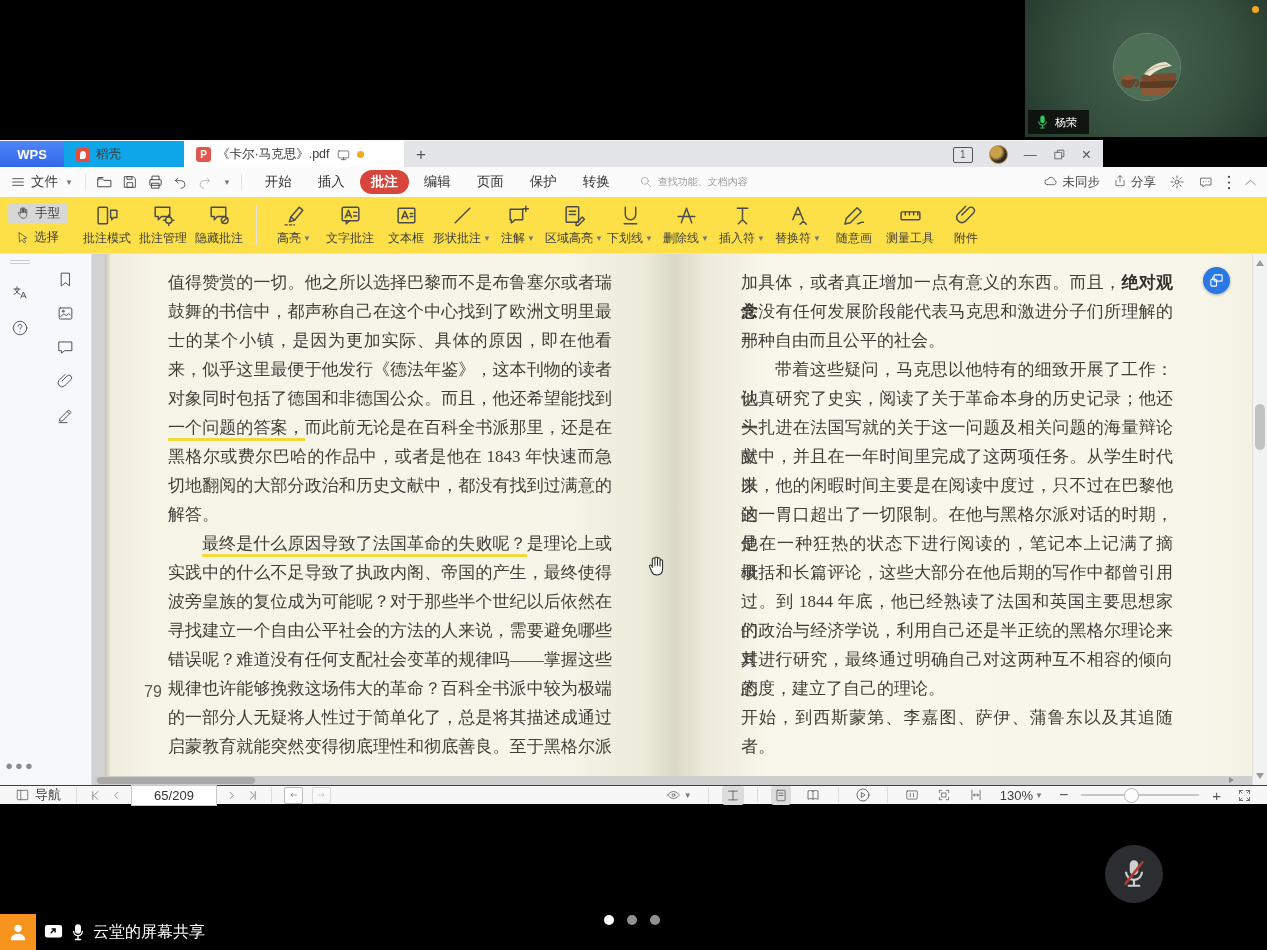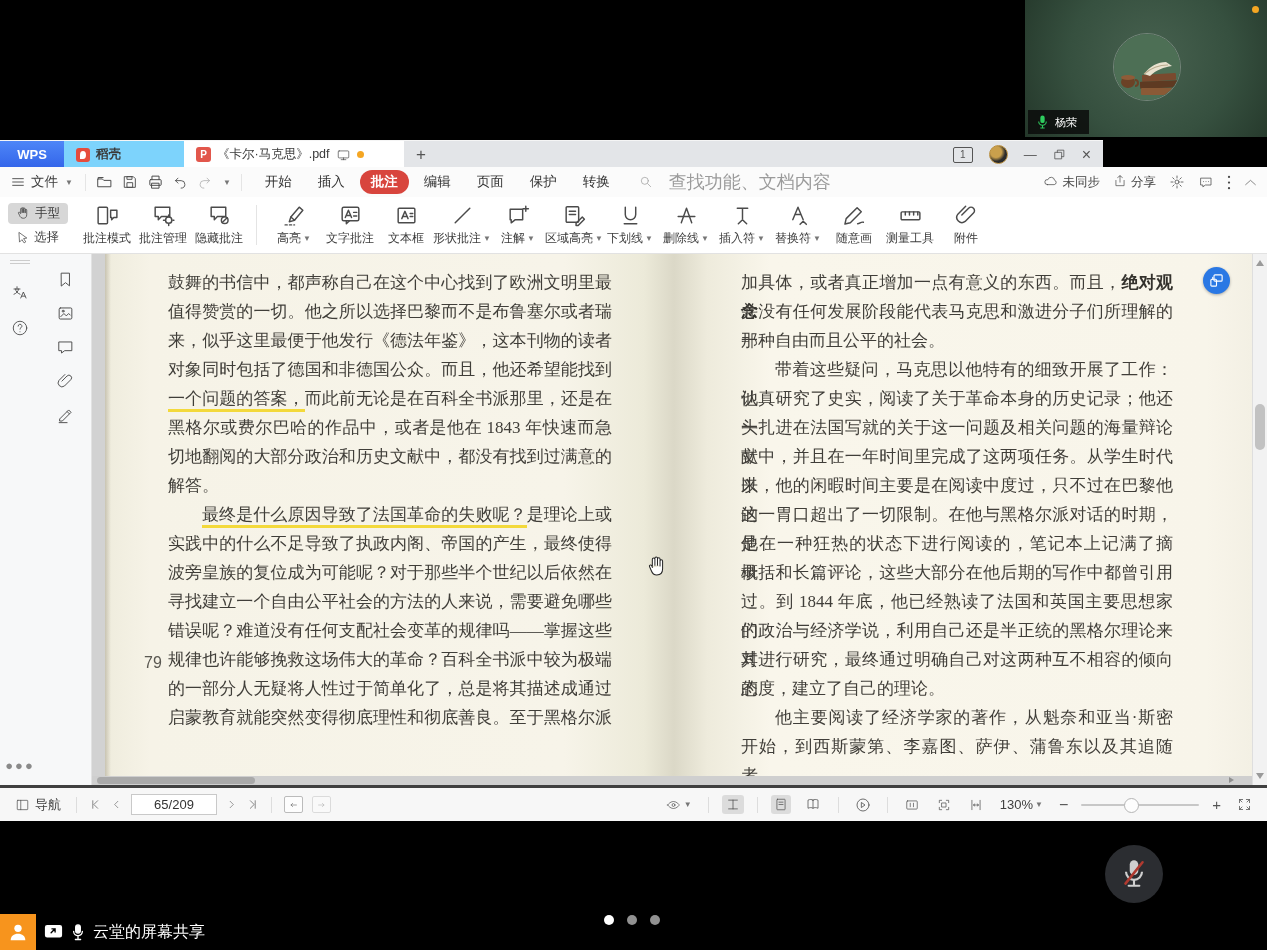--- a/index.html
+++ b/index.html
@@ -9,47 +9,47 @@
   svg{display:block;}
   .ico{fill:none;stroke:#4b4b4b;stroke-width:1.4;stroke-linecap:round;stroke-linejoin:round;}
   .ico.thin{stroke-width:1.2;}
   .caret{font-size:8px;color:#777;margin-left:2px;}
 
   
   .tabbar{top:140px;left:0;width:1103px;height:27px;background:#e3e5e8;display:flex;align-items:stretch;border-top:1px solid #f5f5f5;}
   .wps-tab{width:64px;background:linear-gradient(180deg,#4e86f7,#3365ea);color:#fff;font-weight:bold;
            font-size:13px;display:flex;align-items:center;justify-content:center;}
   .tab{display:flex;align-items:center;gap:6px;padding:0 12px;font-size:12.5px;color:#3a3a3a;}
-  .tab.docer{background:#7dd3fc;width:96px;font-weight:bold;}
+  .tab.docer{background:#0ea5e9;width:96px;}
   .tab.active{background:#fff;width:196px;}
   .docer-logo{width:14px;height:14px;border-radius:3px;background:#e64c3d;position:relative;}
   .docer-logo:after{content:"";position:absolute;left:4px;top:3px;width:6px;height:8px;border-radius:50% 50% 50% 0;background:#fff;}
   .pdf-logo{width:15px;height:15px;border-radius:3px;background:#e2574c;color:#fff;font-size:10px;font-weight:bold;
             display:flex;align-items:center;justify-content:center;}
   .orange-dot{width:7px;height:7px;border-radius:50%;background:#f5a623;}
   .plus-tab{width:34px;display:flex;align-items:center;justify-content:center;font-size:17px;color:#555;}
   .title-controls{margin-left:auto;display:flex;align-items:center;gap:16px;padding-right:12px;}
   .win-badge{width:18px;height:14px;border:1.3px solid #555;border-radius:2px;font-size:10px;display:flex;
              align-items:center;justify-content:center;color:#555;}
   .acct-avatar{width:17px;height:17px;border-radius:50%;background:radial-gradient(circle at 35% 35%,#caa04c 0 35%,#2b2b2b 60%);border:1px solid #b98e3e;}
   .winbtn{font-size:13px;color:#555;line-height:1;}
 
   
   .menubar{top:167px;left:0;width:1267px;height:30px;background:#fbfbfb;display:flex;align-items:center;
            padding:0 10px;box-sizing:border-box;font-size:13.5px;gap:4px;}
   .filegrp{display:flex;align-items:center;gap:5px;margin-right:8px;}
   .qbar{display:flex;align-items:center;gap:9px;padding:0 10px;border-left:1px solid #e5e5e5;border-right:1px solid #e5e5e5;margin-right:8px;}
   .menu-item{padding:3px 11px;color:#333;}
   .menu-item.pill{background:#d8453d;color:#fff;border-radius:12px;font-weight:bold;}
-  .searchbox{display:flex;align-items:center;gap:16px;color:#9b9b9b;font-size:18px;margin-left:14px;}
+  .searchbox{display:flex;align-items:center;gap:5px;color:#9b9b9b;font-size:10px;margin-left:14px;}
   .menubar-right{margin-left:auto;display:flex;align-items:center;gap:13px;font-size:12.5px;color:#444;}
   .mr-item{display:flex;align-items:flex-start;gap:4px;}
 
   
-  .toolbar{top:197px;left:0;width:1267px;height:57px;background:#ffffff;border-bottom:1px solid #e2e2e2;
+  .toolbar{top:197px;left:0;width:1267px;height:57px;background:#fde047;border-bottom:1px solid #e2e2e2;
            display:flex;align-items:center;padding:0 8px;box-sizing:border-box;gap:2px;}
   .handsel{display:flex;flex-direction:column;gap:3px;margin-right:10px;}
   .hs-row{display:flex;align-items:center;gap:5px;font-size:12.5px;padding:2px 8px;border-radius:4px;}
   .hs-row.sel{background:#d7d7d7;}
   .tbtn{display:flex;flex-direction:column;align-items:center;width:54px;gap:2px;font-size:12px;color:#3c3c3c;}
   .tbtn .lbl{display:flex;align-items:center;white-space:nowrap;}
   .tdiv{width:1px;height:40px;background:#e4e4e4;margin:0 8px;}
 
   
   .strip1{top:254px;left:0;width:40px;height:531px;background:#f7f8f9;border-right:1px solid #ececec;}
@@ -80,21 +80,21 @@
   .hthumb{position:absolute;left:5px;top:1px;width:158px;height:7px;background:#a9a9a9;border-radius:4px;}
   .harrow{position:absolute;right:18px;top:1px;width:0;height:0;border-left:5px solid #8f8f8f;border-top:3.5px solid transparent;border-bottom:3.5px solid transparent;}
   .vscroll{top:254px;left:1252px;width:15px;height:531px;background:#f2f2f2;border-left:1px solid #dedede;}
   .varr{position:absolute;left:3px;width:0;height:0;border-left:4.5px solid transparent;border-right:4.5px solid transparent;}
   .varr.up{top:6px;border-bottom:6px solid #9a9a9a;}
   .varr.dn{bottom:6px;border-top:6px solid #9a9a9a;}
   .vthumb{position:absolute;left:2px;top:150px;width:10px;height:46px;background:#c2c2c2;border-radius:5px;}
   .hand-cursor{position:absolute;left:553px;top:300px;}
 
   
-  .statusbar{top:785px;left:0;width:1267px;height:36px;background:#f7f7f7;border-top:3px solid #404040;
+  .statusbar{top:785px;left:0;width:1267px;height:19px;background:#f7f7f7;border-top:1px solid #404040;
              display:flex;align-items:center;padding:0 12px;box-sizing:border-box;gap:9px;font-size:13px;color:#404040;}
   .sdiv{width:1px;height:16px;background:#ddd;margin:0 3px;}
   .pagebox{width:84px;height:19px;border:1px solid #c9c9c9;background:#fff;text-align:center;font-size:13px;color:#333;
            font-family:"Liberation Sans",sans-serif;padding:0;}
   .sbtn{display:flex;align-items:center;justify-content:center;padding:2px 3px;border-radius:3px;}
   .sbtn.sel{background:#dcdcdc;}
   .sb-right{margin-left:auto;display:flex;align-items:center;gap:10px;}
   .zoomtrack{width:118px;height:2px;background:#c7c7c7;border-radius:1px;position:relative;}
   .zoomthumb{position:absolute;left:36%;top:-6px;width:13px;height:13px;border-radius:50%;background:#fdfdfd;border:1px solid #b5b5b5;}
   .arrbox{width:17px;height:15px;border:1px solid #bbb;border-radius:2px;display:flex;align-items:center;justify-content:center;background:#fdfdfd;}
@@ -432,22 +432,23 @@
   <svg class="ico thin" width="19" height="19" viewBox="0 0 24 24">
       <path d="m5 16 9-9 3 3-9 9H5z"></path>
       <path d="M14 7l2-2 3 3-2 2"></path>
       <path d="M4 21h10"></path>
     </svg>
 </div>
 
 <div class="abs docarea">
   <div class="page">
     <div class="bcol col-left">
+        <div class="bookline fill"><span>值得赞赏的一切。他之所以选择巴黎而不是布鲁塞尔或者瑞</span></div>
         <div class="bookline fill"><span>鼓舞的书信中，都声称自己在这个中心找到了欧洲文明里最</span></div>
-        <div class="bookline fill"><span>值得赞赏的一切。他之所以选择巴黎而不是布鲁塞尔或者瑞</span></div>
+        <div class="bookline fill"><span>士的某个小镇，是因为更加实际、具体的原因，即在他看</span></div>
         <div class="bookline fill"><span>来，似乎这里最便于他发行《德法年鉴》，这本刊物的读者</span></div>
         <div class="bookline fill"><span>对象同时包括了德国和非德国公众。而且，他还希望能找到</span></div>
         <div class="bookline fill"><span class="u">一个问题的答案，</span><span>而此前无论是在百科全书派那里，还是在</span></div>
         <div class="bookline fill"><span>黑格尔或费尔巴哈的作品中，或者是他在 1843 年快速而急</span></div>
         <div class="bookline fill"><span>切地翻阅的大部分政治和历史文献中，都没有找到过满意的</span></div>
         <div class="bookline"><span>解答。</span></div>
         <div class="bookline fill ind"><span class="u">最终是什么原因导致了法国革命的失败呢？</span><span>是理论上或</span></div>
         <div class="bookline fill"><span>实践中的什么不足导致了执政内阁、帝国的产生，最终使得</span></div>
         <div class="bookline fill"><span>波旁皇族的复位成为可能呢？对于那些半个世纪以后依然在</span></div>
         <div class="bookline fill"><span>寻找建立一个自由公平社会的方法的人来说，需要避免哪些</span></div>
@@ -465,21 +466,20 @@
         <div class="bookline fill"><span>头扎进在法国写就的关于这一问题及相关问题的海量辩论文</span></div>
         <div class="bookline fill"><span>献中，并且在一年时间里完成了这两项任务。从学生时代以</span></div>
         <div class="bookline fill"><span>来，他的闲暇时间主要是在阅读中度过，只不过在巴黎他的</span></div>
         <div class="bookline fill"><span>这一胃口超出了一切限制。在他与黑格尔派对话的时期，他</span></div>
         <div class="bookline fill"><span>是在一种狂热的状态下进行阅读的，笔记本上记满了摘录、</span></div>
         <div class="bookline fill"><span>概括和长篇评论，这些大部分在他后期的写作中都曾引用</span></div>
         <div class="bookline fill"><span>过。到 1844 年底，他已经熟读了法国和英国主要思想家们</span></div>
         <div class="bookline fill"><span>的政治与经济学说，利用自己还是半正统的黑格尔理论来对</span></div>
         <div class="bookline fill"><span>其进行研究，最终通过明确自己对这两种互不相容的倾向的</span></div>
         <div class="bookline"><span>态度，建立了自己的理论。</span></div>
-        <div class="bookline fill ind"><span>他主要阅读了经济学家的著作，从魁奈和亚当·斯密</span></div>
         <div class="bookline"><span>开始，到西斯蒙第、李嘉图、萨伊、蒲鲁东以及其追随者。</span></div>
       </div>
   </div>
   <div class="fab">
     <svg width="15" height="15" viewBox="0 0 24 24" style="fill:none;stroke:#fff;stroke-width:1.8;stroke-linecap:round;stroke-linejoin:round;">
         <rect x="8" y="3" width="13" height="10" rx="1.5"></rect>
         <rect x="3" y="10" width="9" height="11" rx="1.5"></rect>
         <path d="M6 7v3"></path>
       </svg>
   </div>

